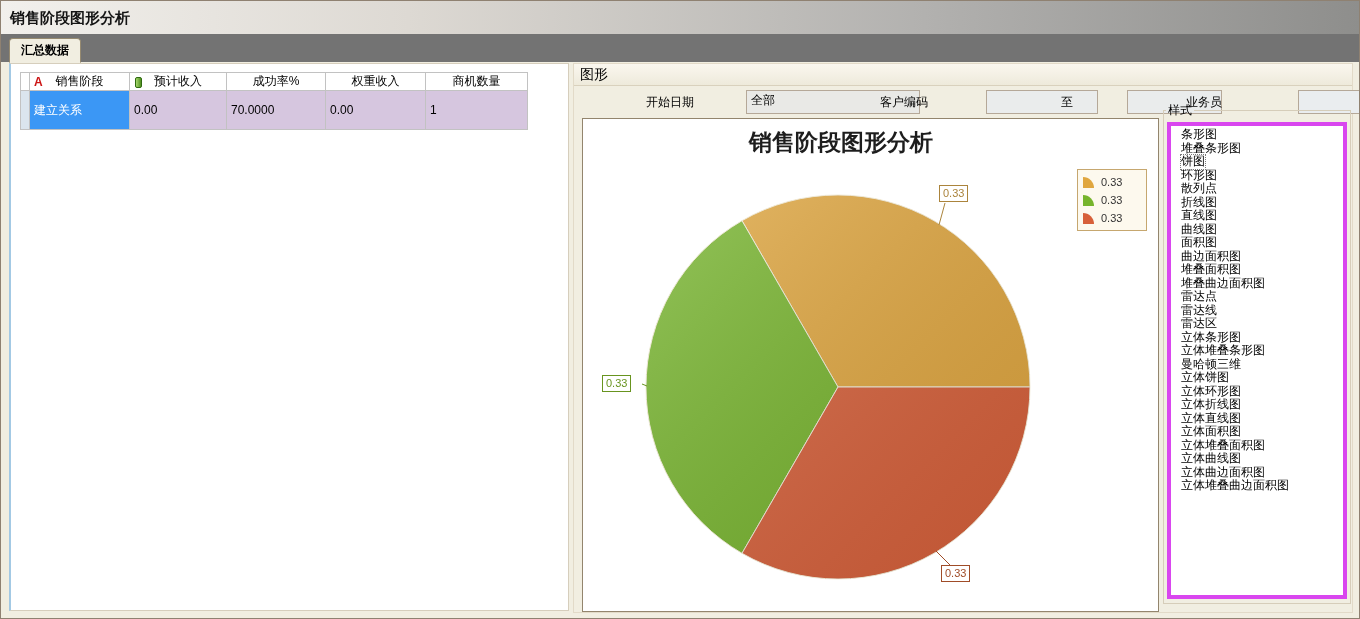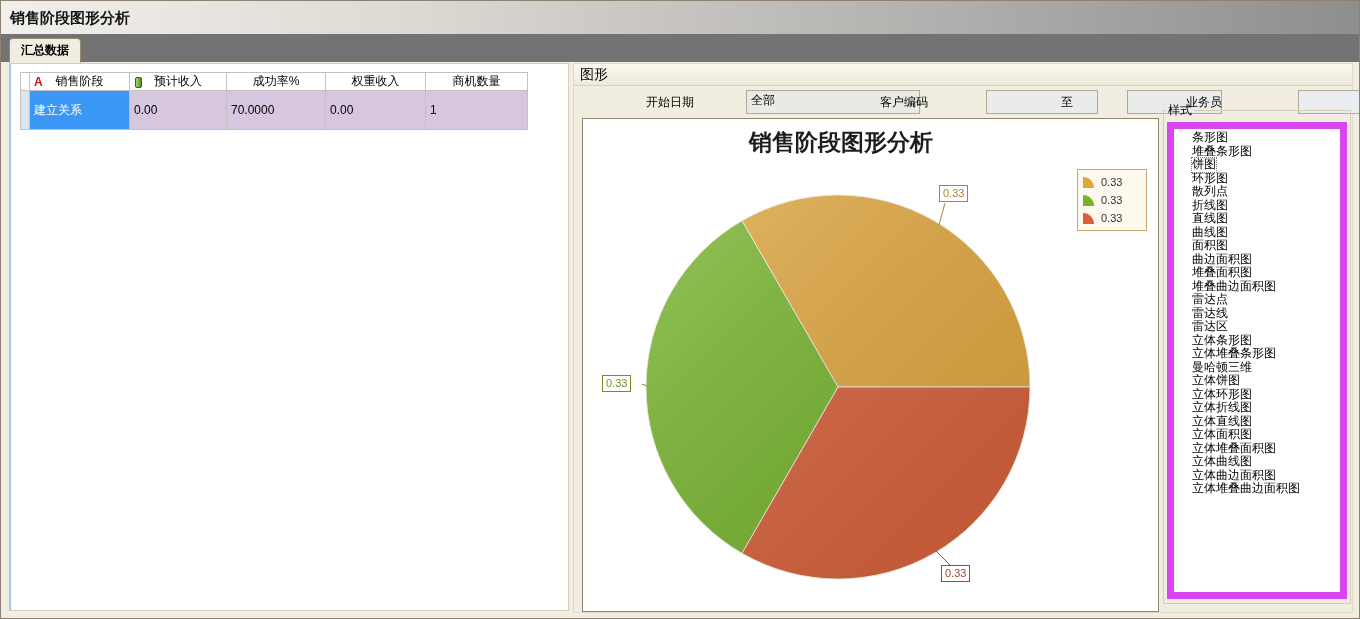--- a/index.html
+++ b/index.html
@@ -64,21 +64,21 @@
   .callout{position:absolute;background:#ffffff;border:1px solid;font-size:11px;line-height:15px;
     padding:0 3px;white-space:nowrap;}
   .c0{left:356px;top:66px;}
   .c1{left:19px;top:256px;}
   .c2{left:358px;top:446px;}
   
   fieldset.style-group{position:absolute;left:589px;top:38px;width:188px;height:502px;margin:0;padding:0;
     border:1px solid #d6cdb9;box-sizing:border-box;}
   fieldset.style-group legend{font-size:12px;color:#000;margin-left:2px;padding:0 2px;}
   .listbox{position:absolute;left:3px;top:3px;right:3px;bottom:4px;background:#ffffff;
-    border:7px solid #d946ef;overflow:hidden;padding:2px 0 0 18px;box-sizing:border-box;}
+    border:4px solid #d946ef;overflow:hidden;padding:2px 0 0 10px;box-sizing:border-box;}
   .list-item{font-size:12px;line-height:13.5px;color:#000;white-space:nowrap;}
   .list-item.focused{width:fit-content;outline:1px dotted #7a7a7a;}
 </style>
 </head>
 <body>
 
 <div class="window">
 
   <div class="titlebar">
     <span class="wtitle">销售阶段图形分析</span>

